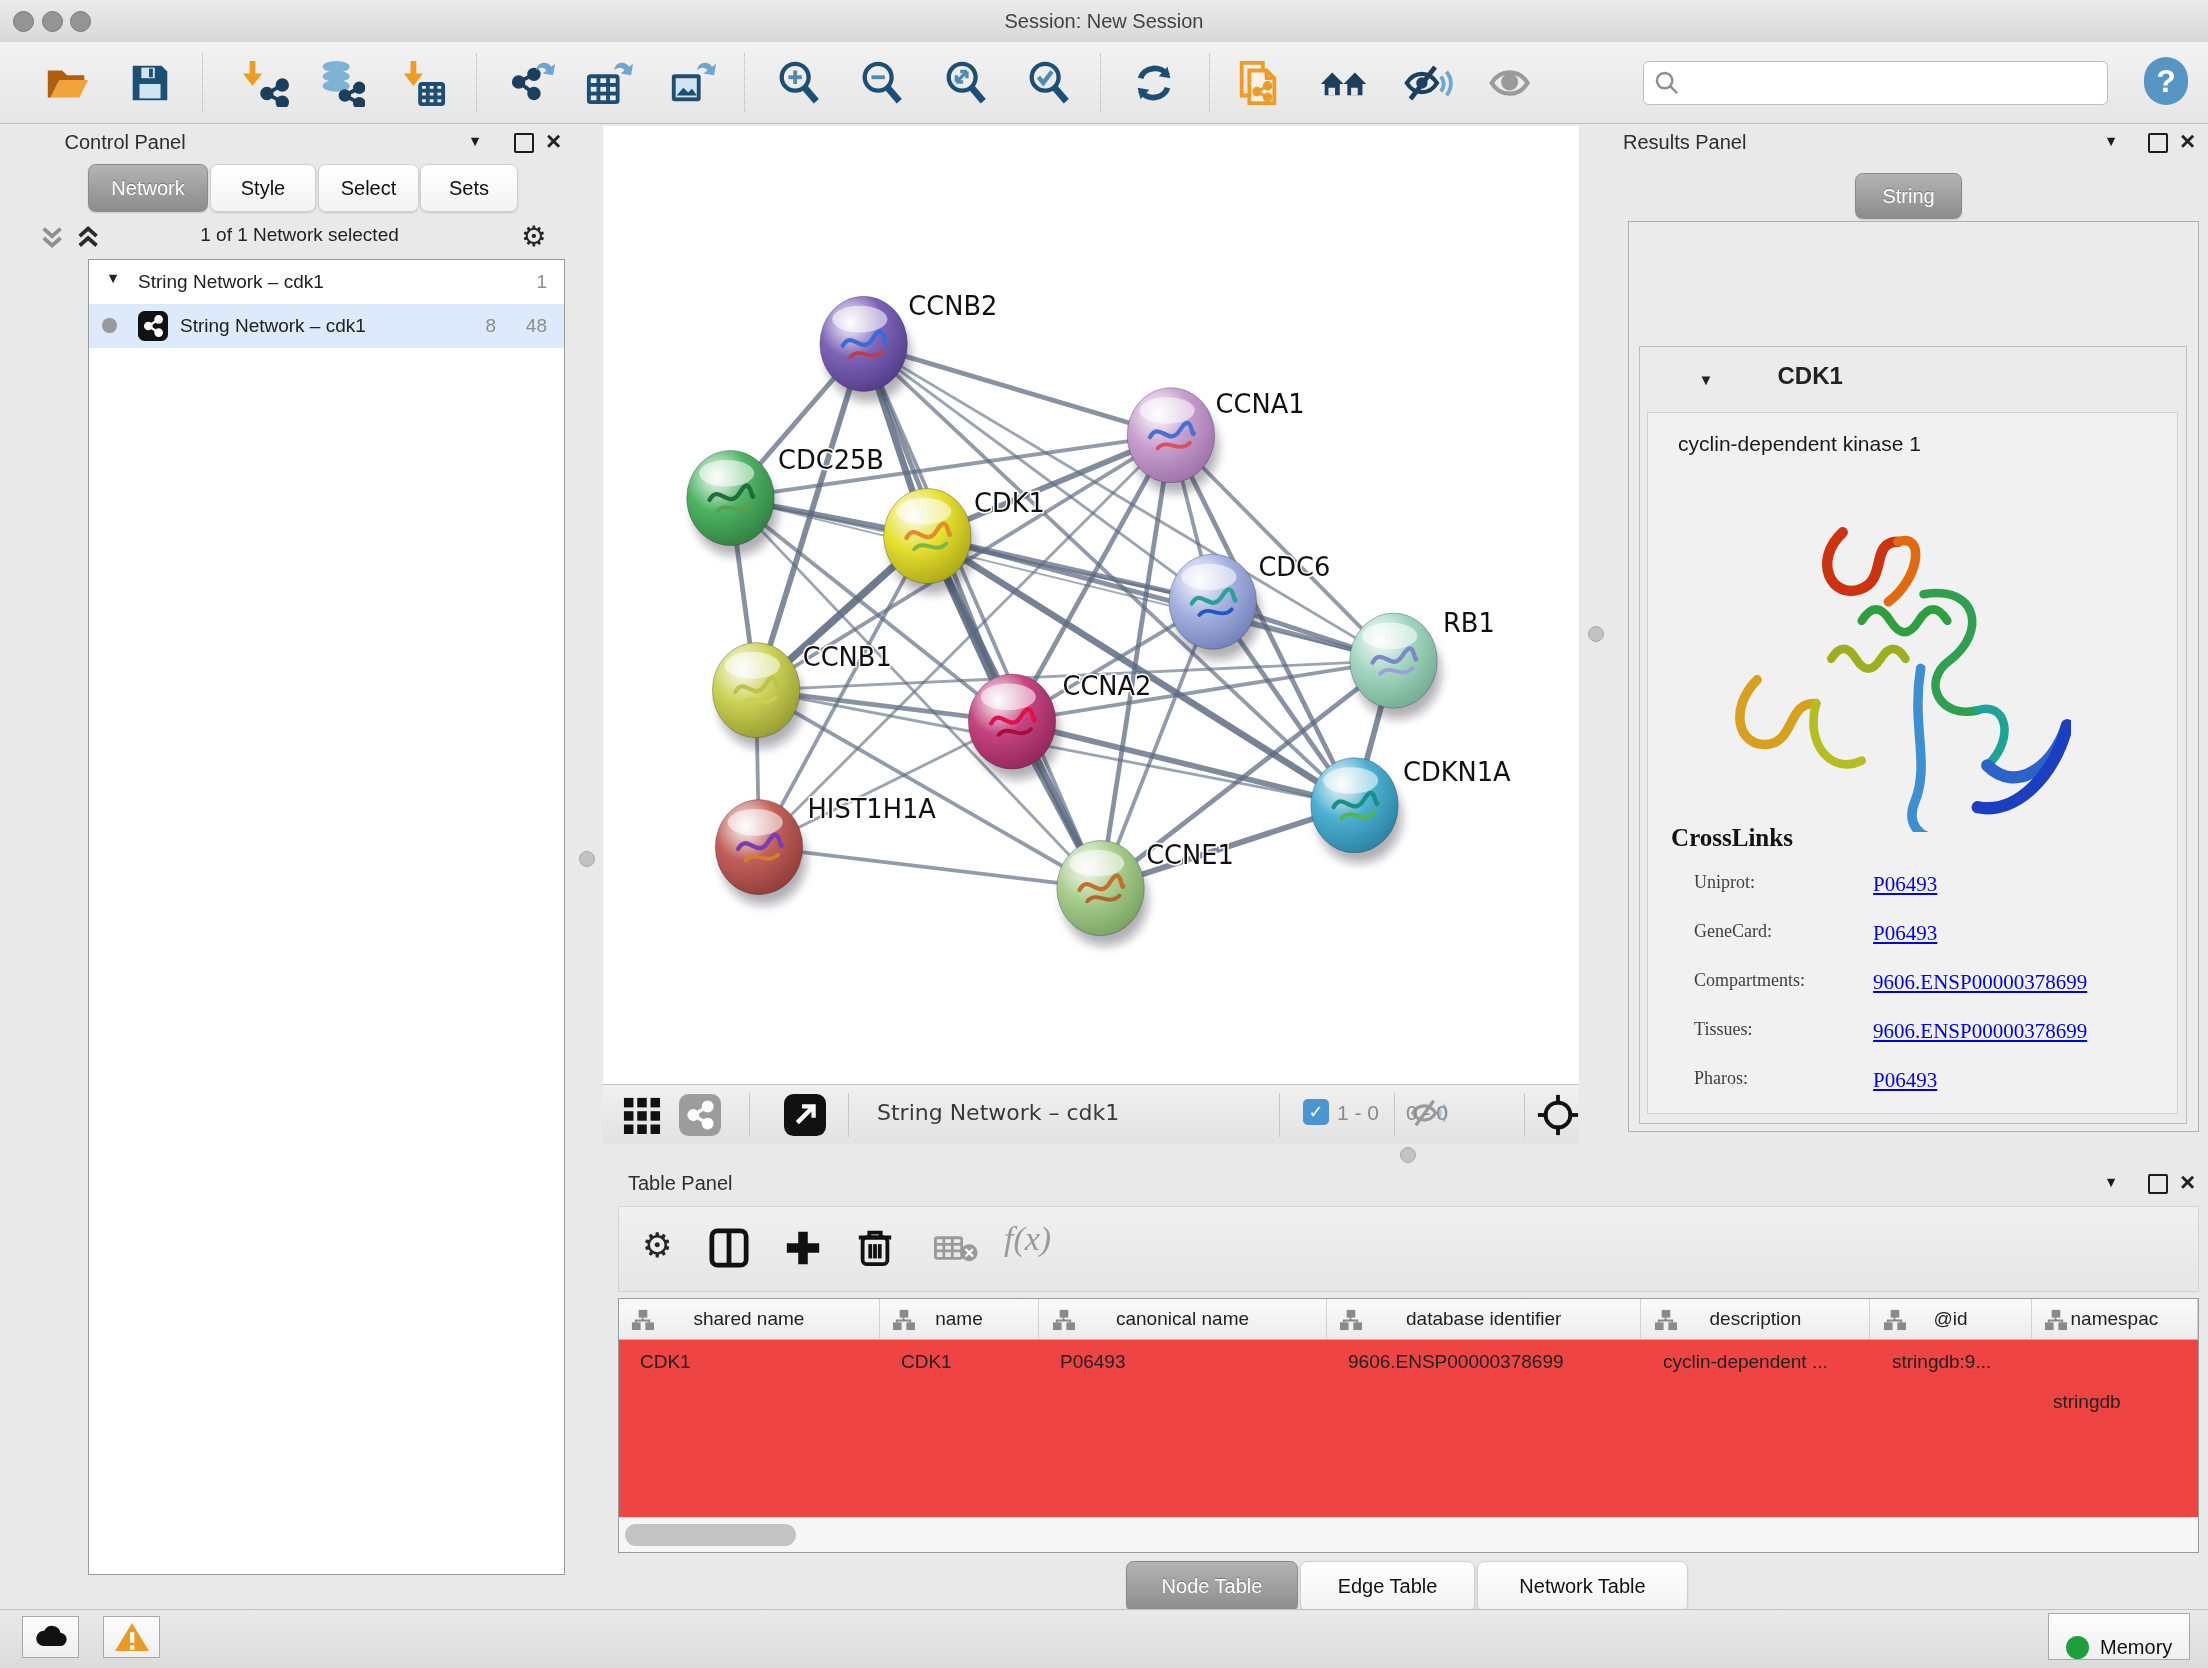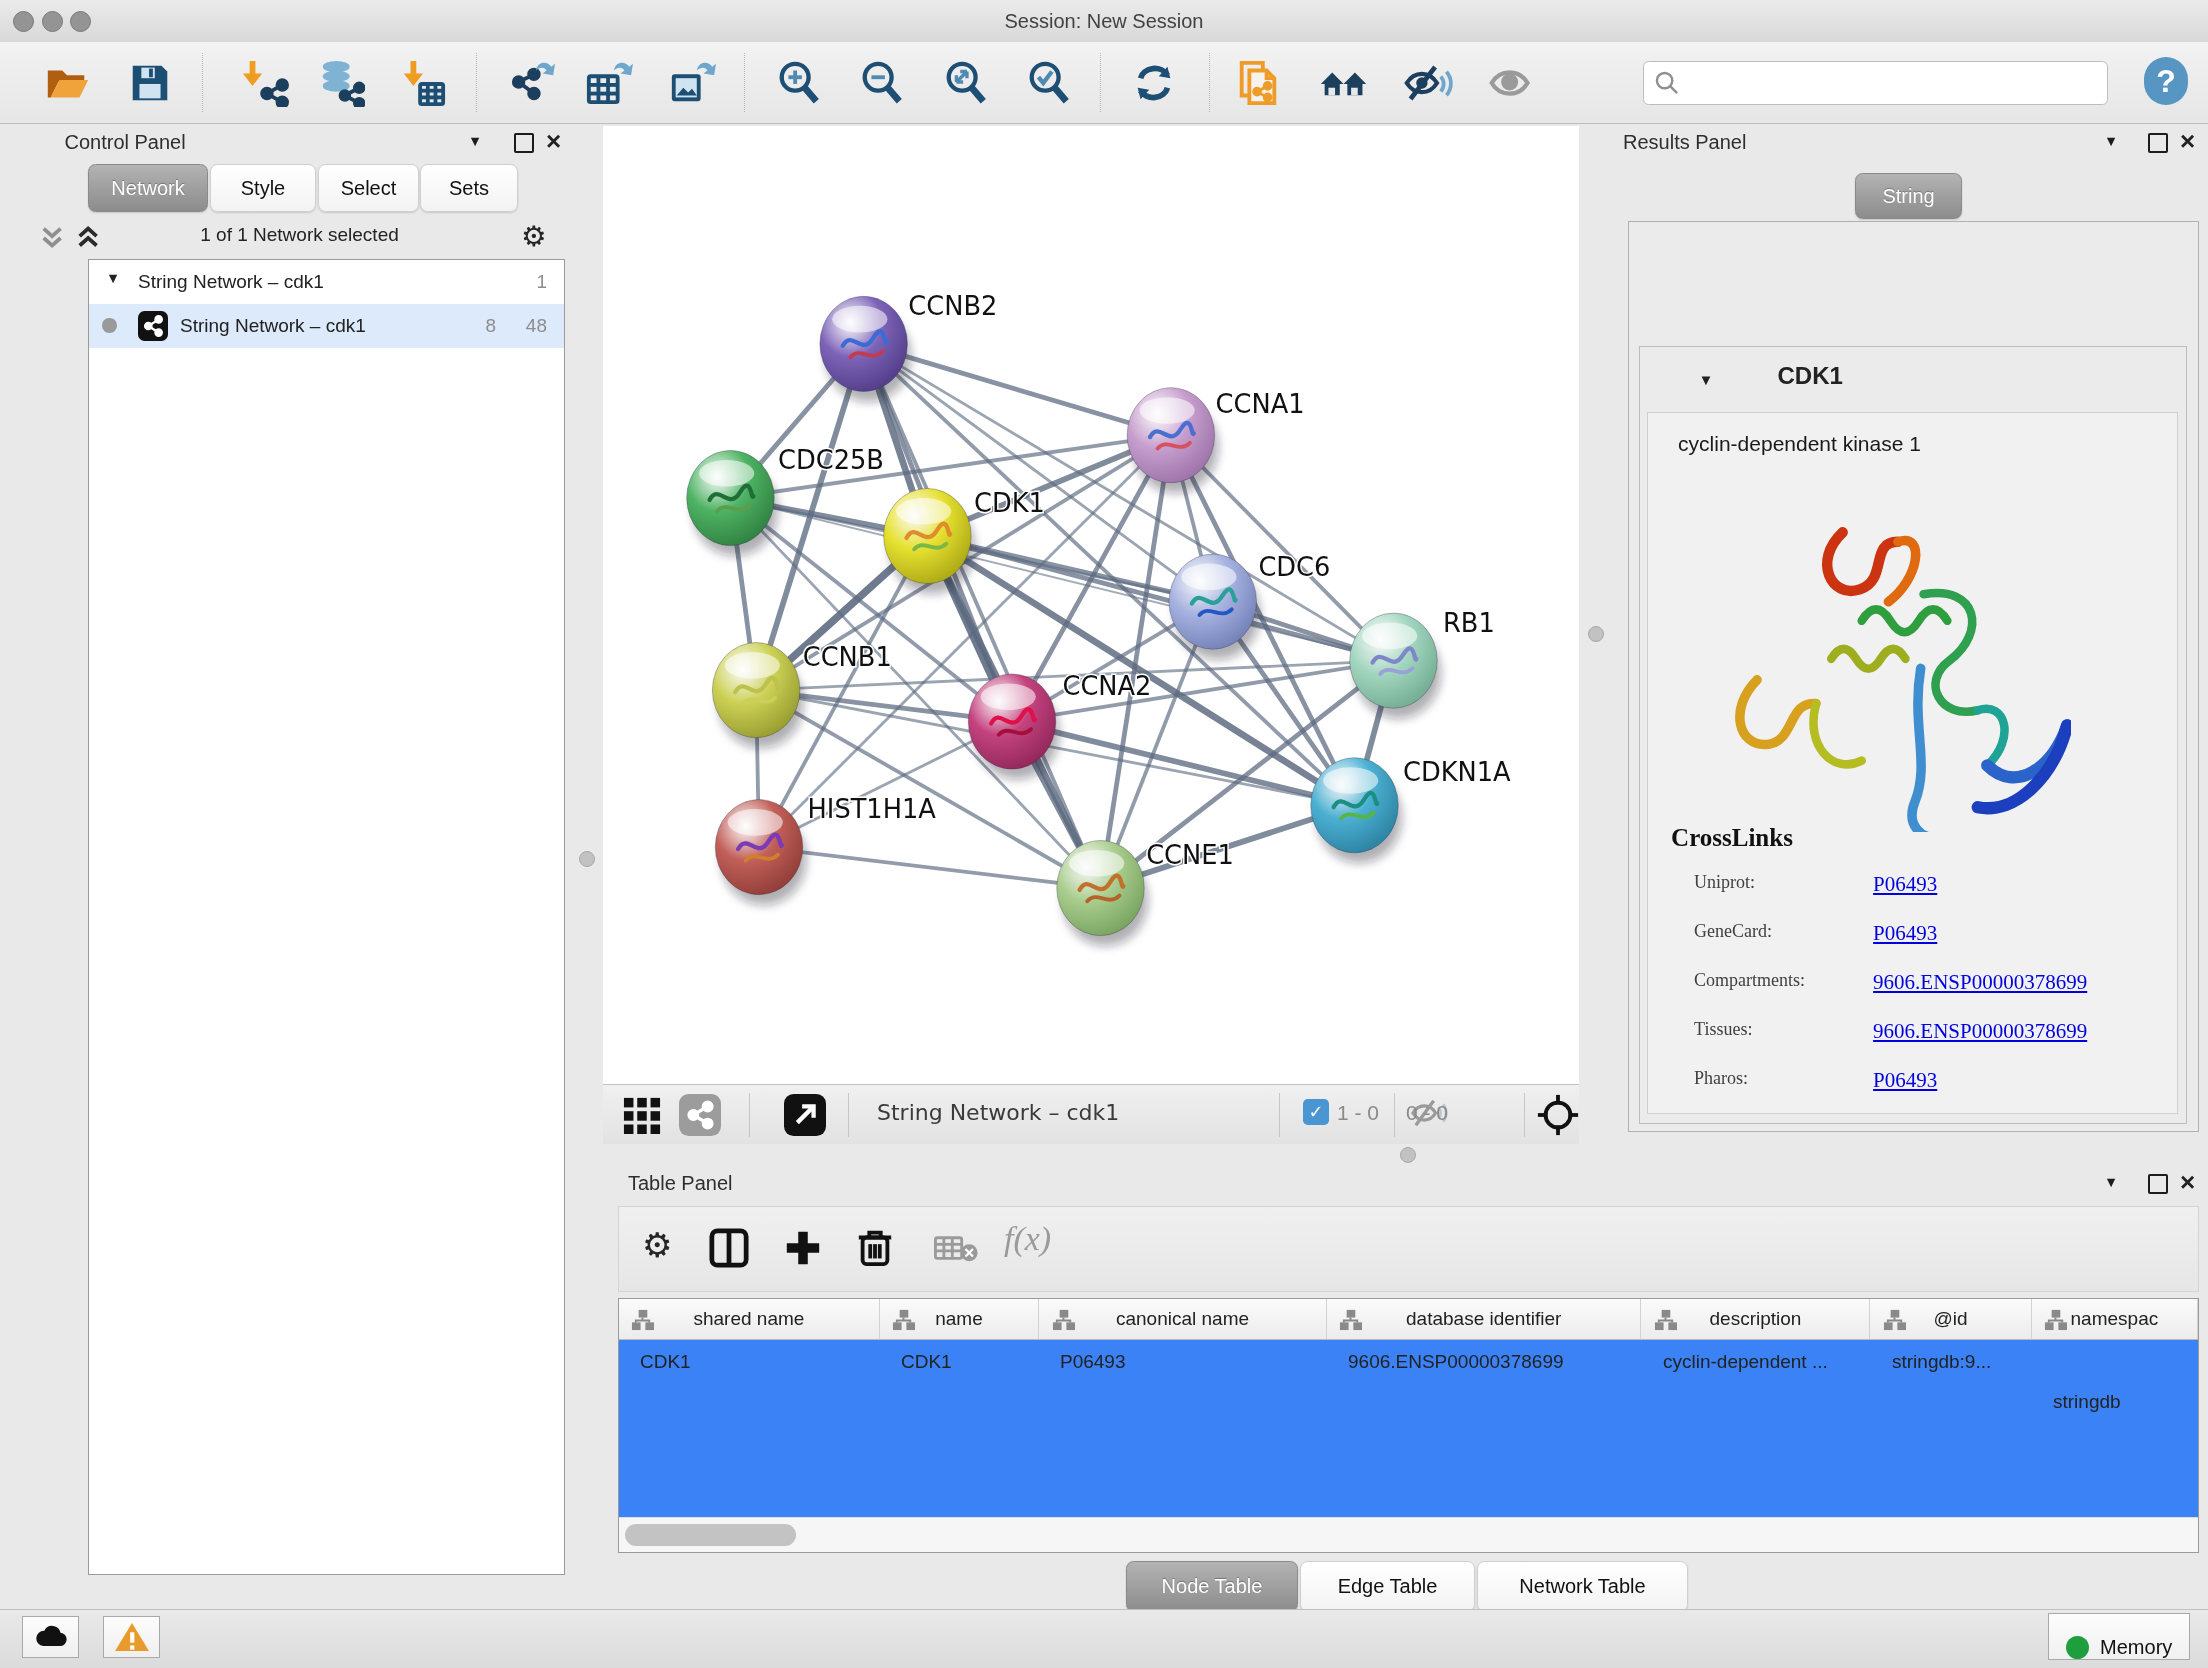--- a/index.html
+++ b/index.html
@@ -34,21 +34,21 @@
   .badge-txt{color:#8a8a8a;font-size:21px;}
   
   #rp-outer{position:absolute;left:1628px;top:221px;width:569px;height:909px;background:#ebebeb;border:1.9px solid #b0b0b0;}
   .rp-box{position:absolute;left:9.5px;width:546px;background:#ebebeb;border:1px solid #bdbdbd;}
   .btn{position:absolute;background:linear-gradient(#ffffff,#f0f0f0);border:1px solid #c4c4c4;border-radius:9.5px;font-size:20px;text-align:center;box-shadow:0 1px 1.9px rgba(0,0,0,.12);}
   #rp-inner{position:absolute;left:7.6px;top:65px;width:529px;height:700px;background:#f1f1f1;border:1px solid #cfcfcf;}
   .serif{font-family:"Liberation Serif",serif;}
   .xl-label{font-family:"Liberation Serif",serif;font-size:18px;color:#404040;}
   .xl-link{font-family:"Liberation Serif",serif;font-size:21px;color:#0000dd;text-decoration:underline;}
   
-  #tp-box{position:absolute;left:618px;top:1298px;width:1579px;height:253px;background:#3b82f6;border:1.9px solid #9a9a9a;}
+  #tp-box{position:absolute;left:618px;top:1298px;width:1579px;height:253px;background:#ef4444;border:1.9px solid #9a9a9a;}
   #tp-header{position:absolute;left:0;top:0;height:40px;width:100%;background:linear-gradient(#fbfbfb,#ececec);border-bottom:1.9px solid #b9b9b9;display:flex;}
   .th{position:relative;height:40px;border-right:1px solid #d2d2d2;display:flex;align-items:center;justify-content:center;font-size:19px;color:#222;overflow:hidden;white-space:nowrap;}
   .th svg{position:absolute;left:11.4px;}
   #tp-row{position:absolute;left:0;top:42px;height:42px;width:100%;display:flex;}
   .td{height:42px;line-height:42px;padding-left:21px;font-size:19px;overflow:hidden;white-space:nowrap;box-sizing:border-box;}
   #tp-scroll{position:absolute;left:0;bottom:0;width:100%;height:34px;background:#f6f6f6;border-top:1px solid #ddd;}
   #tp-thumb{position:absolute;left:5.7px;top:5.7px;width:171px;height:22px;border-radius:11.4px;background:#c3c3c3;}
   
   #statusbar{position:absolute;left:0;top:1609px;width:2208px;height:59px;background:linear-gradient(#e9e9e9,#dbdbdb);border-top:1px solid #c0c0c0;}
   .st-btn{position:absolute;top:5.7px;width:55px;height:40px;background:linear-gradient(#fdfdfd,#efefef);border:1.9px solid #a9a9a9;display:flex;align-items:center;justify-content:center;}

